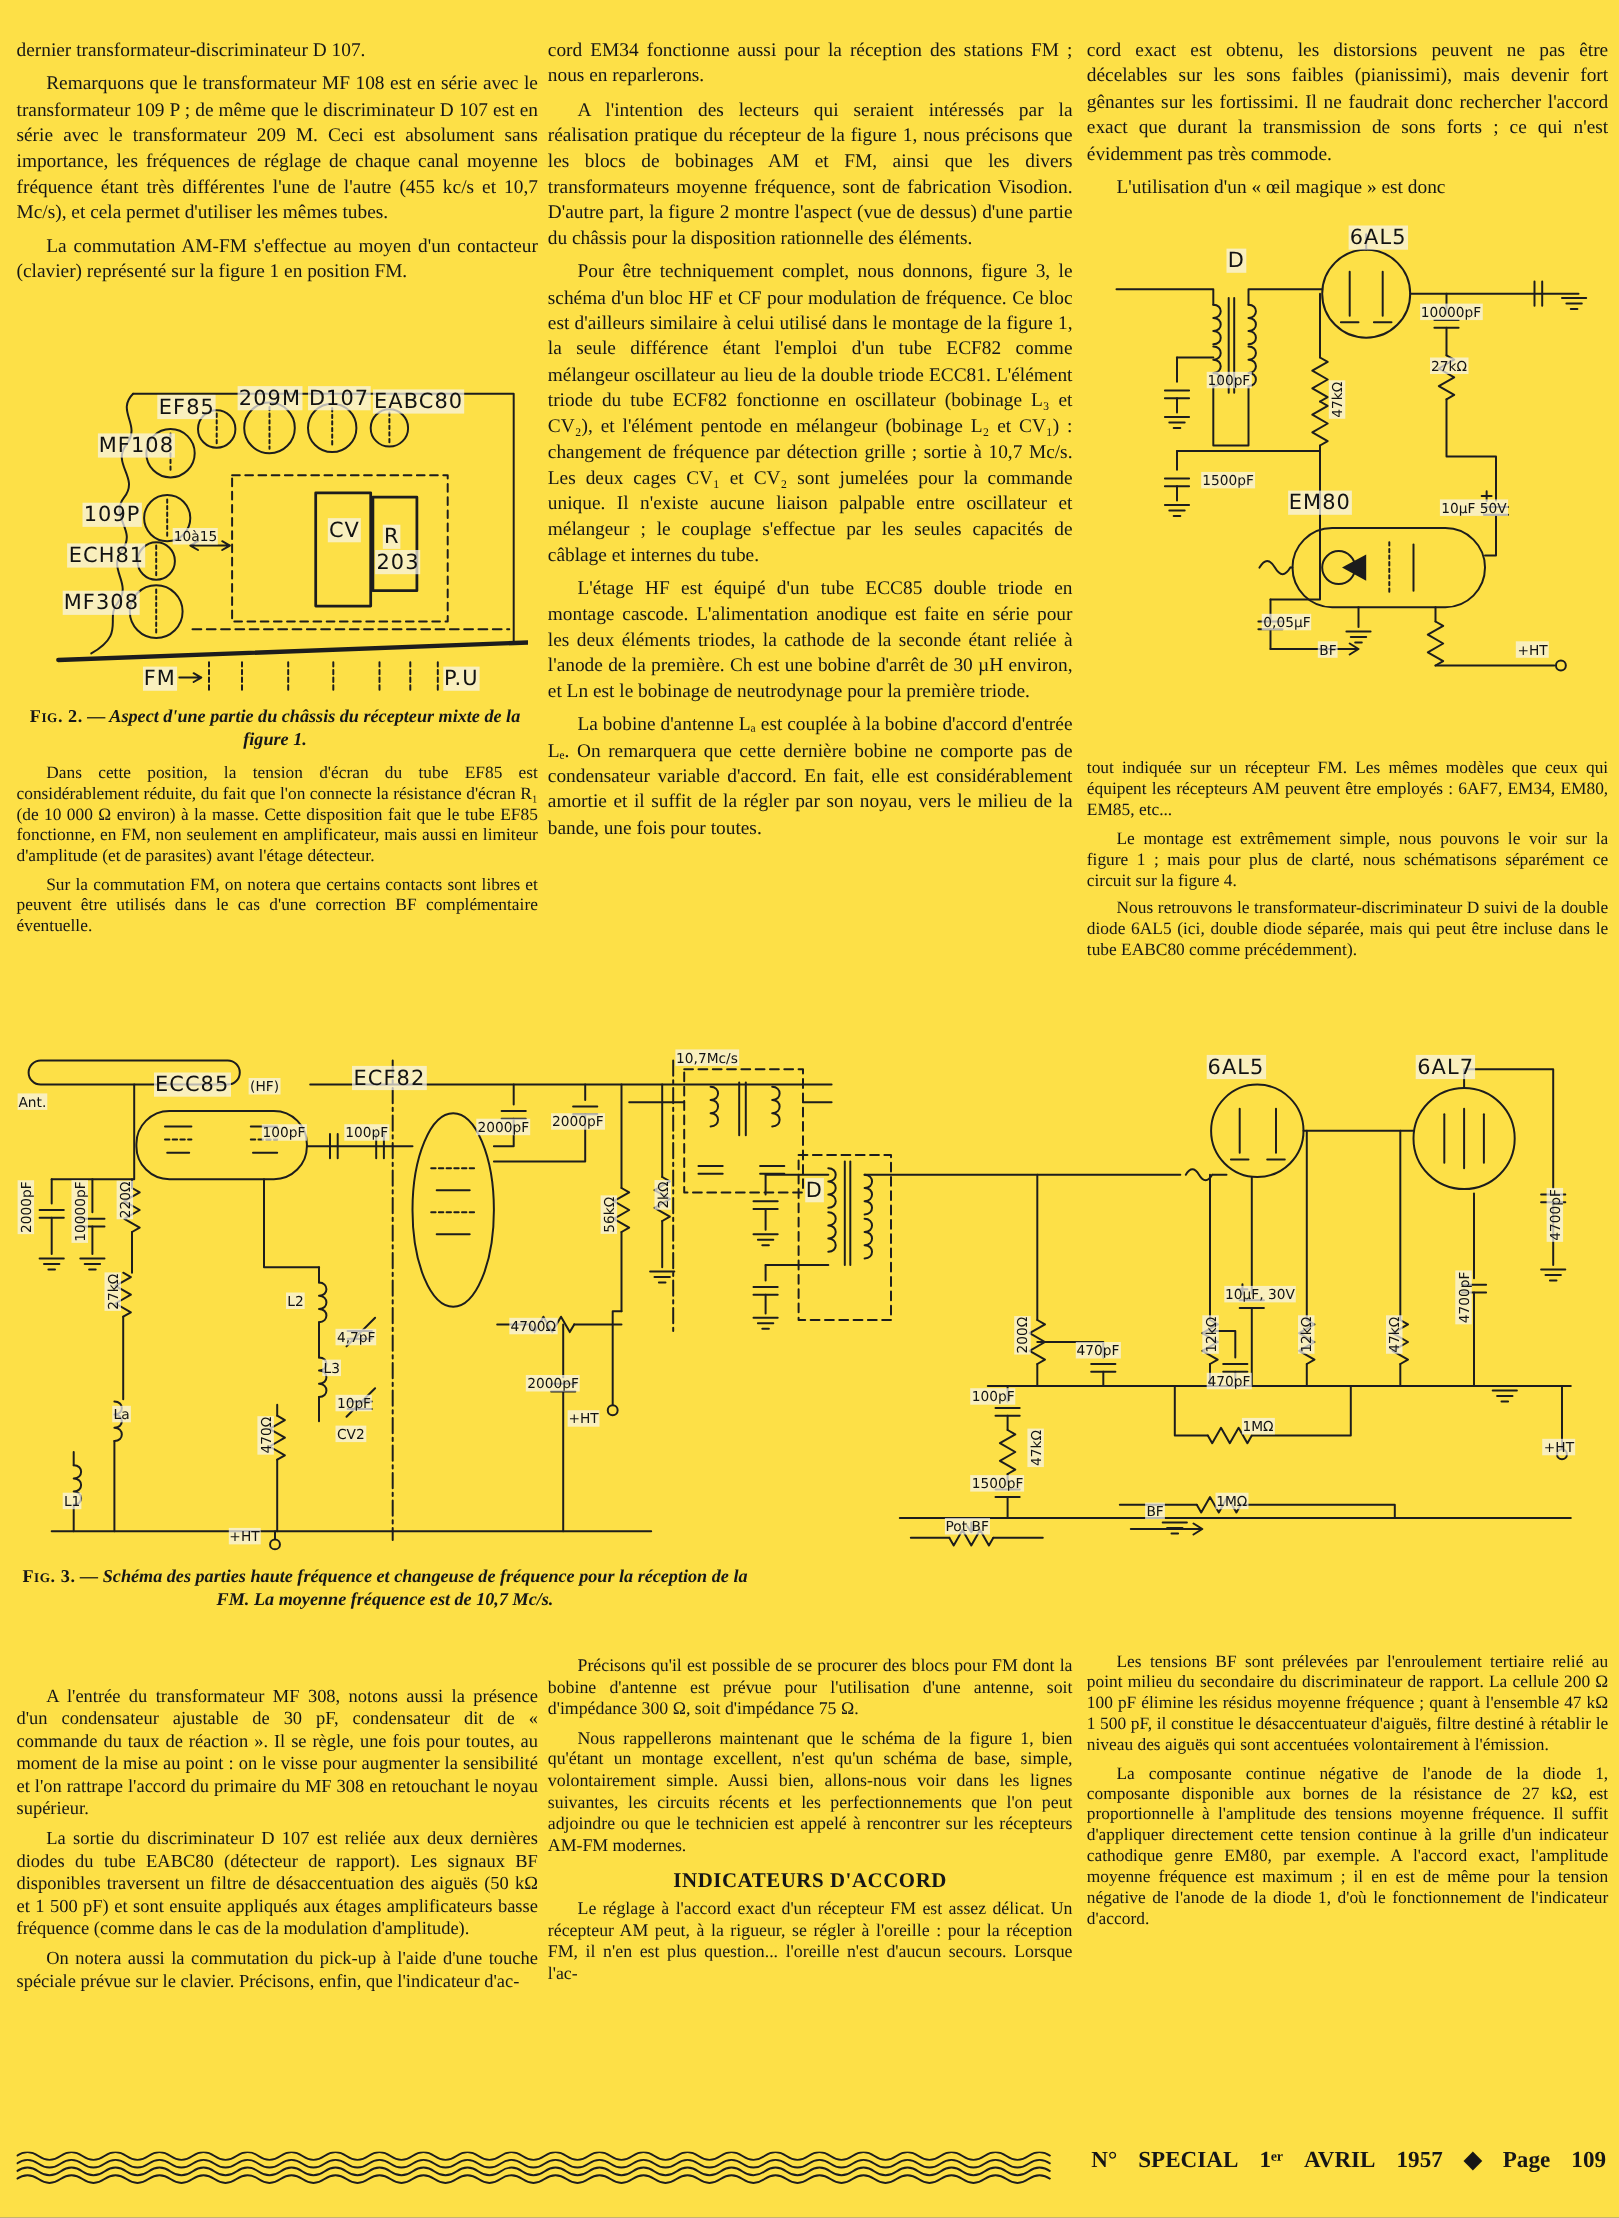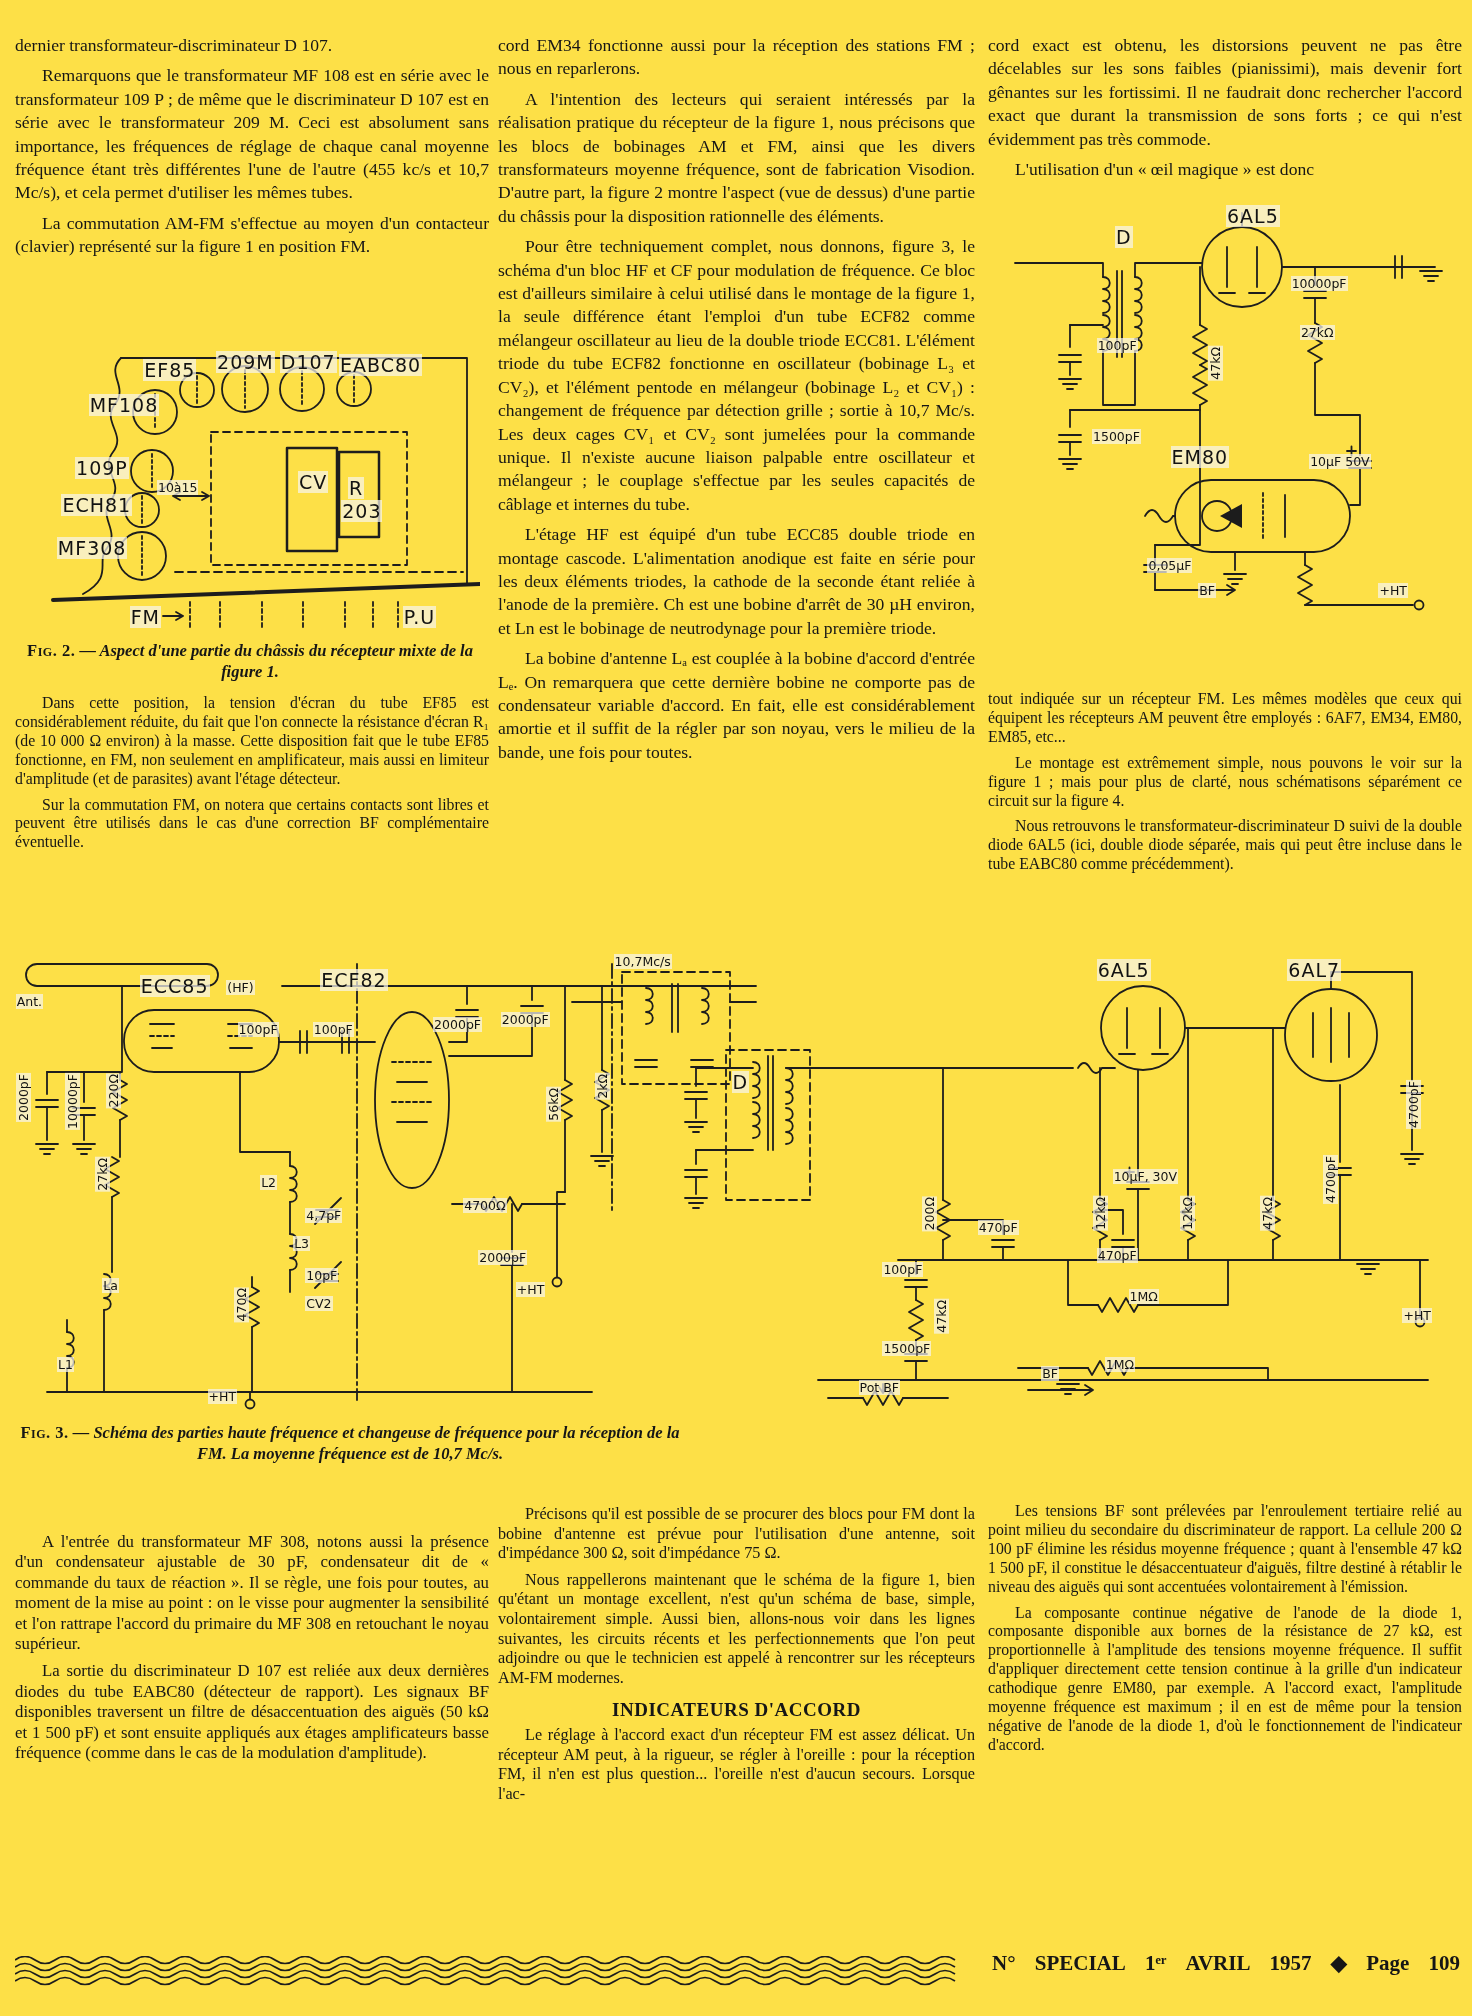--- a/index.html
+++ b/index.html
@@ -412,20 +412,21 @@
       <span class="fig-label" style="left: 27%; top: 84%;">1500pF</span>
       <span class="fig-label" style="left: 55%; top: 87.5%;">1MΩ</span>
       <span class="fig-label" style="left: 24%; top: 92.5%;">Pot BF</span>
       <span class="fig-label" style="left: 47%; top: 89.5%;">BF</span>
       <span class="fig-label" style="left: 92.5%; top: 77%;">+HT</span>
     </div>
 
   <div class="tb c20" style="left:15px;top:1508px;width:474px">
       <p>A l'entrée du transformateur MF 308, notons aussi la présence d'un condensateur ajustable de 30 pF, condensateur dit de « commande du taux de réaction ». Il se règle, une fois pour toutes, au moment de la mise au point : on le visse pour augmenter la sensibilité et l'on rattrape l'accord du primaire du MF 308 en retouchant le noyau supérieur.</p>
       <p>La sortie du discriminateur D 107 est reliée aux deux dernières diodes du tube EABC80 (détecteur de rapport). Les signaux BF disponibles traversent un filtre de désaccentuation des aiguës (50 kΩ et 1 500 pF) et sont ensuite appliqués aux étages amplificateurs basse fréquence (comme dans le cas de la modulation d'amplitude).</p>
+      <p>On notera aussi la commutation du pick-up à l'aide d'une touche spéciale prévue sur le clavier. Précisons, enfin, que l'indicateur d'ac-</p>
     </div>
 
   <div class="tb c195" style="left:498px;top:1505px;width:477px">
     <div>
         <p>Précisons qu'il est possible de se procurer des blocs pour FM dont la bobine d'antenne est prévue pour l'utilisation d'une antenne, soit d'impédance 300 Ω, soit d'impédance 75 Ω.</p>
         <p>Nous rappellerons maintenant que le schéma de la figure 1, bien qu'étant un montage excellent, n'est qu'un schéma de base, simple, volontairement simple. Aussi bien, allons-nous voir dans les lignes suivantes, les circuits récents et les perfectionnements que l'on peut adjoindre ou que le technicien est appelé à rencontrer sur les récepteurs AM-FM modernes.</p>
       </div>
     <h3 class="heading">INDICATEURS D'ACCORD</h3>
     <div>
         <p>Le réglage à l'accord exact d'un récepteur FM est assez délicat. Un récepteur AM peut, à la rigueur, se régler à l'oreille : pour la réception FM, il n'en est plus question... l'oreille n'est d'aucun secours. Lorsque l'ac-</p>

